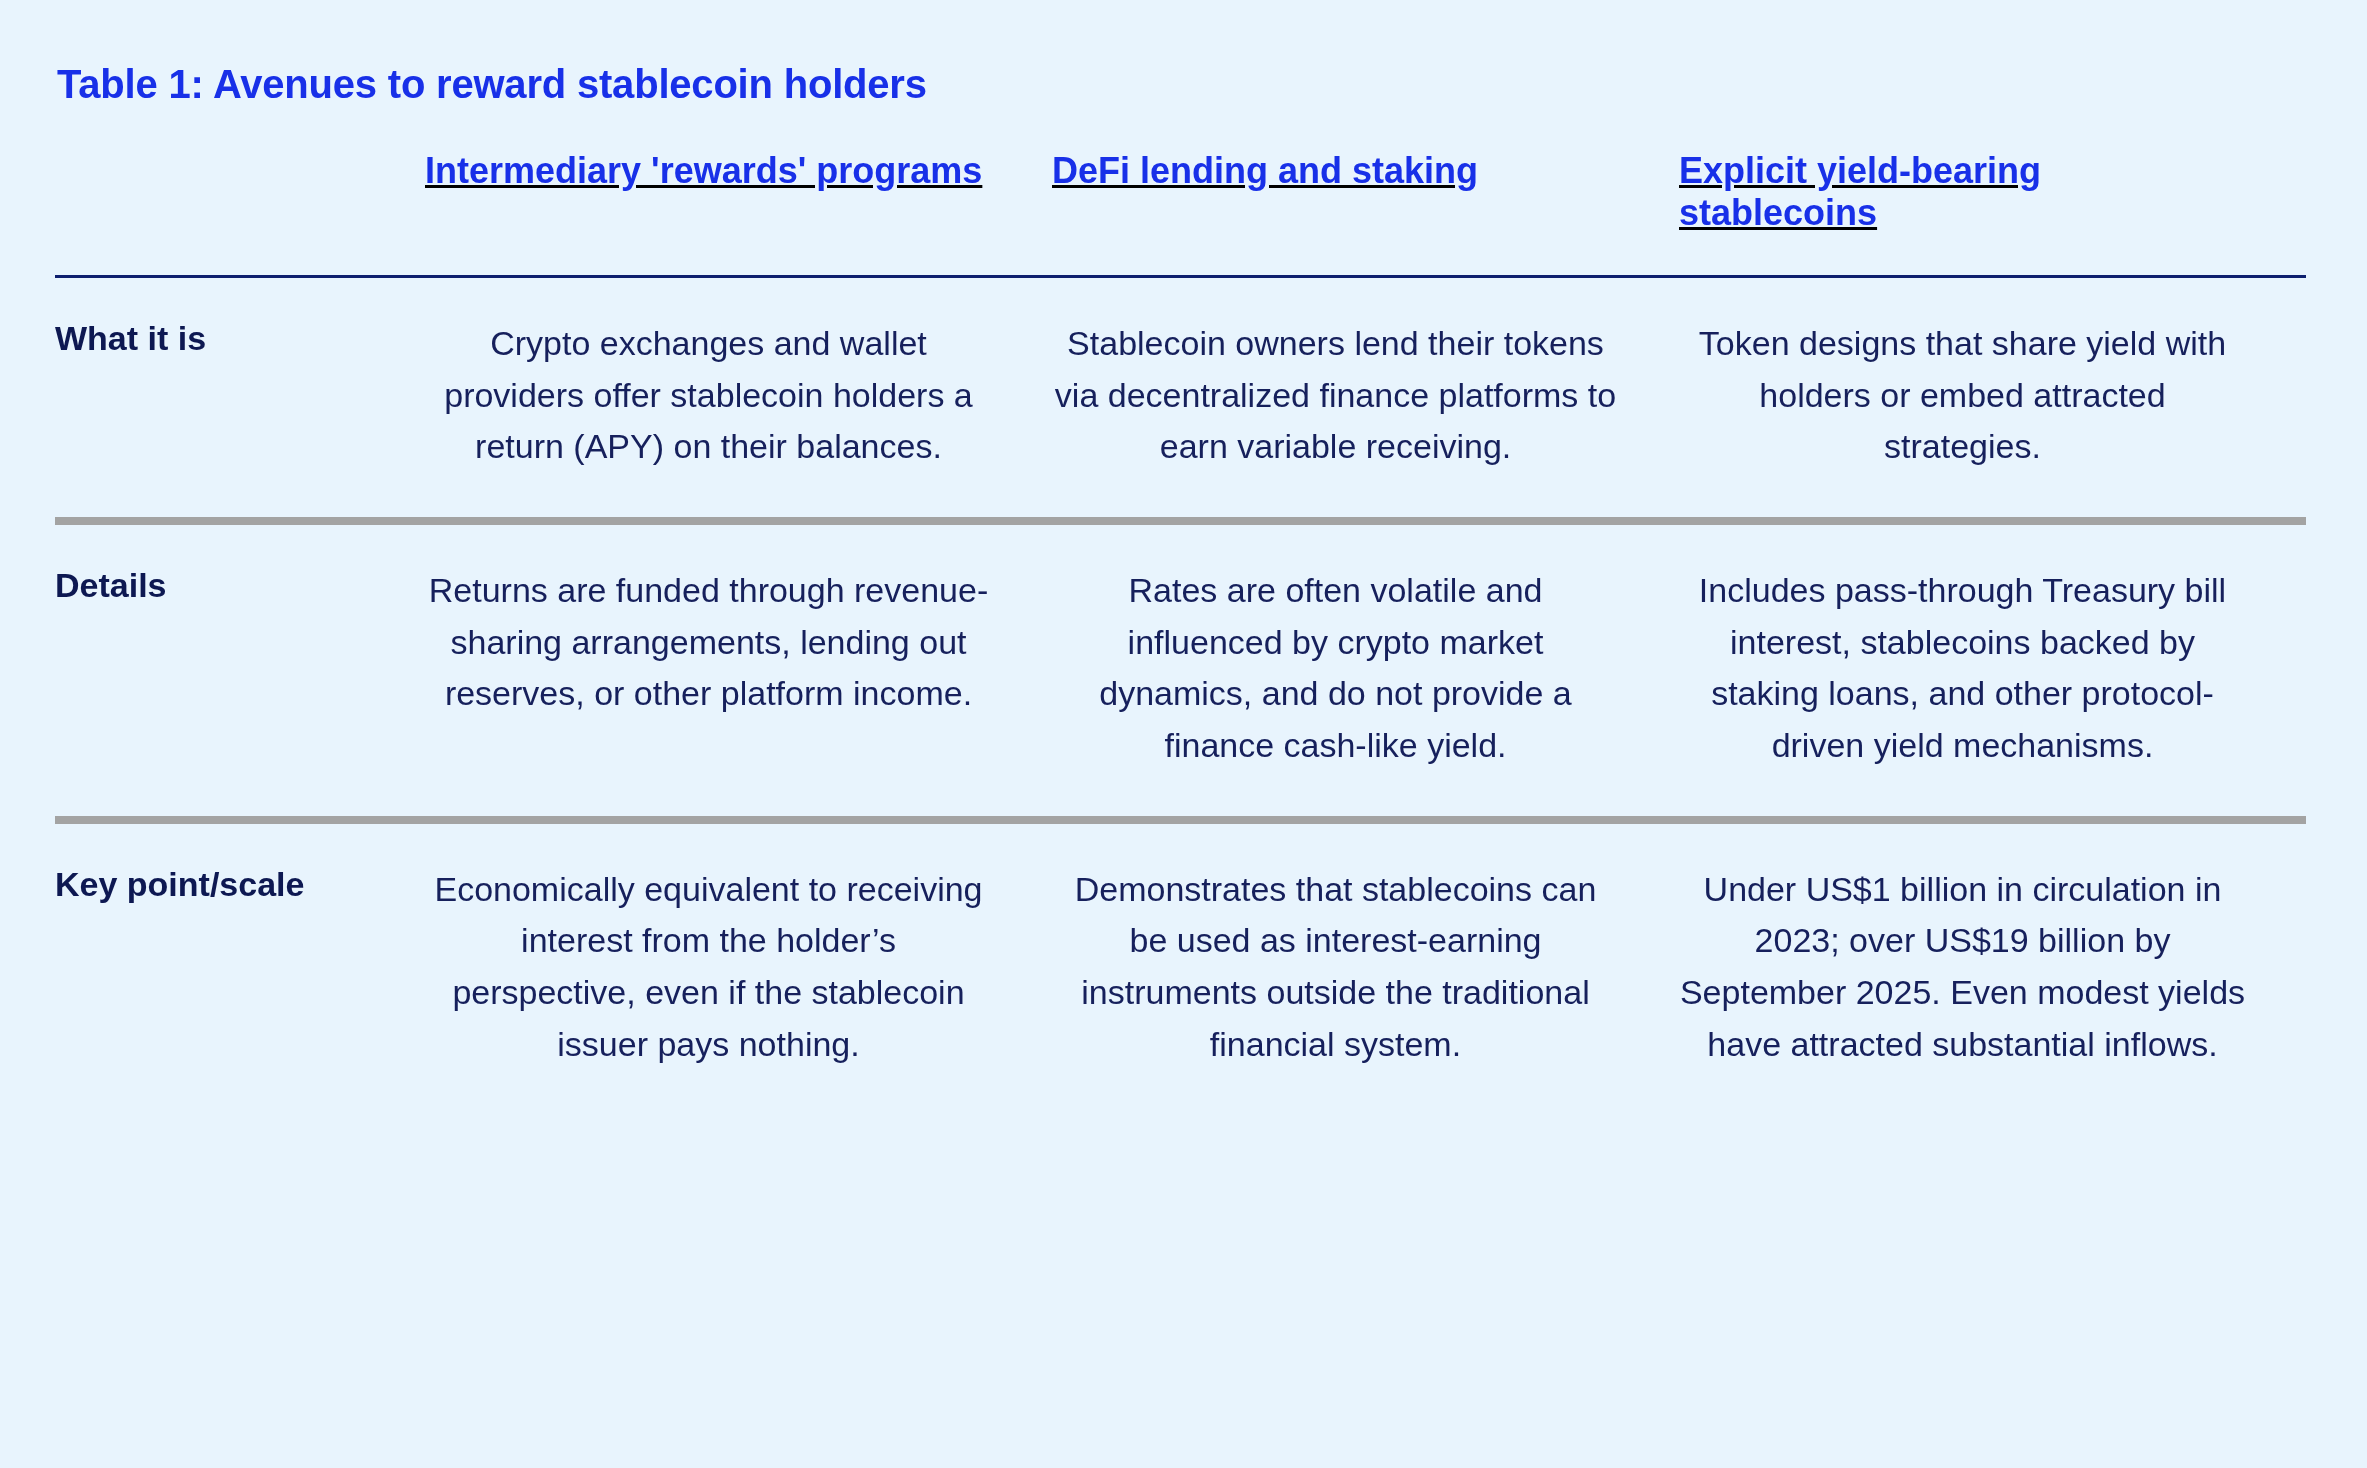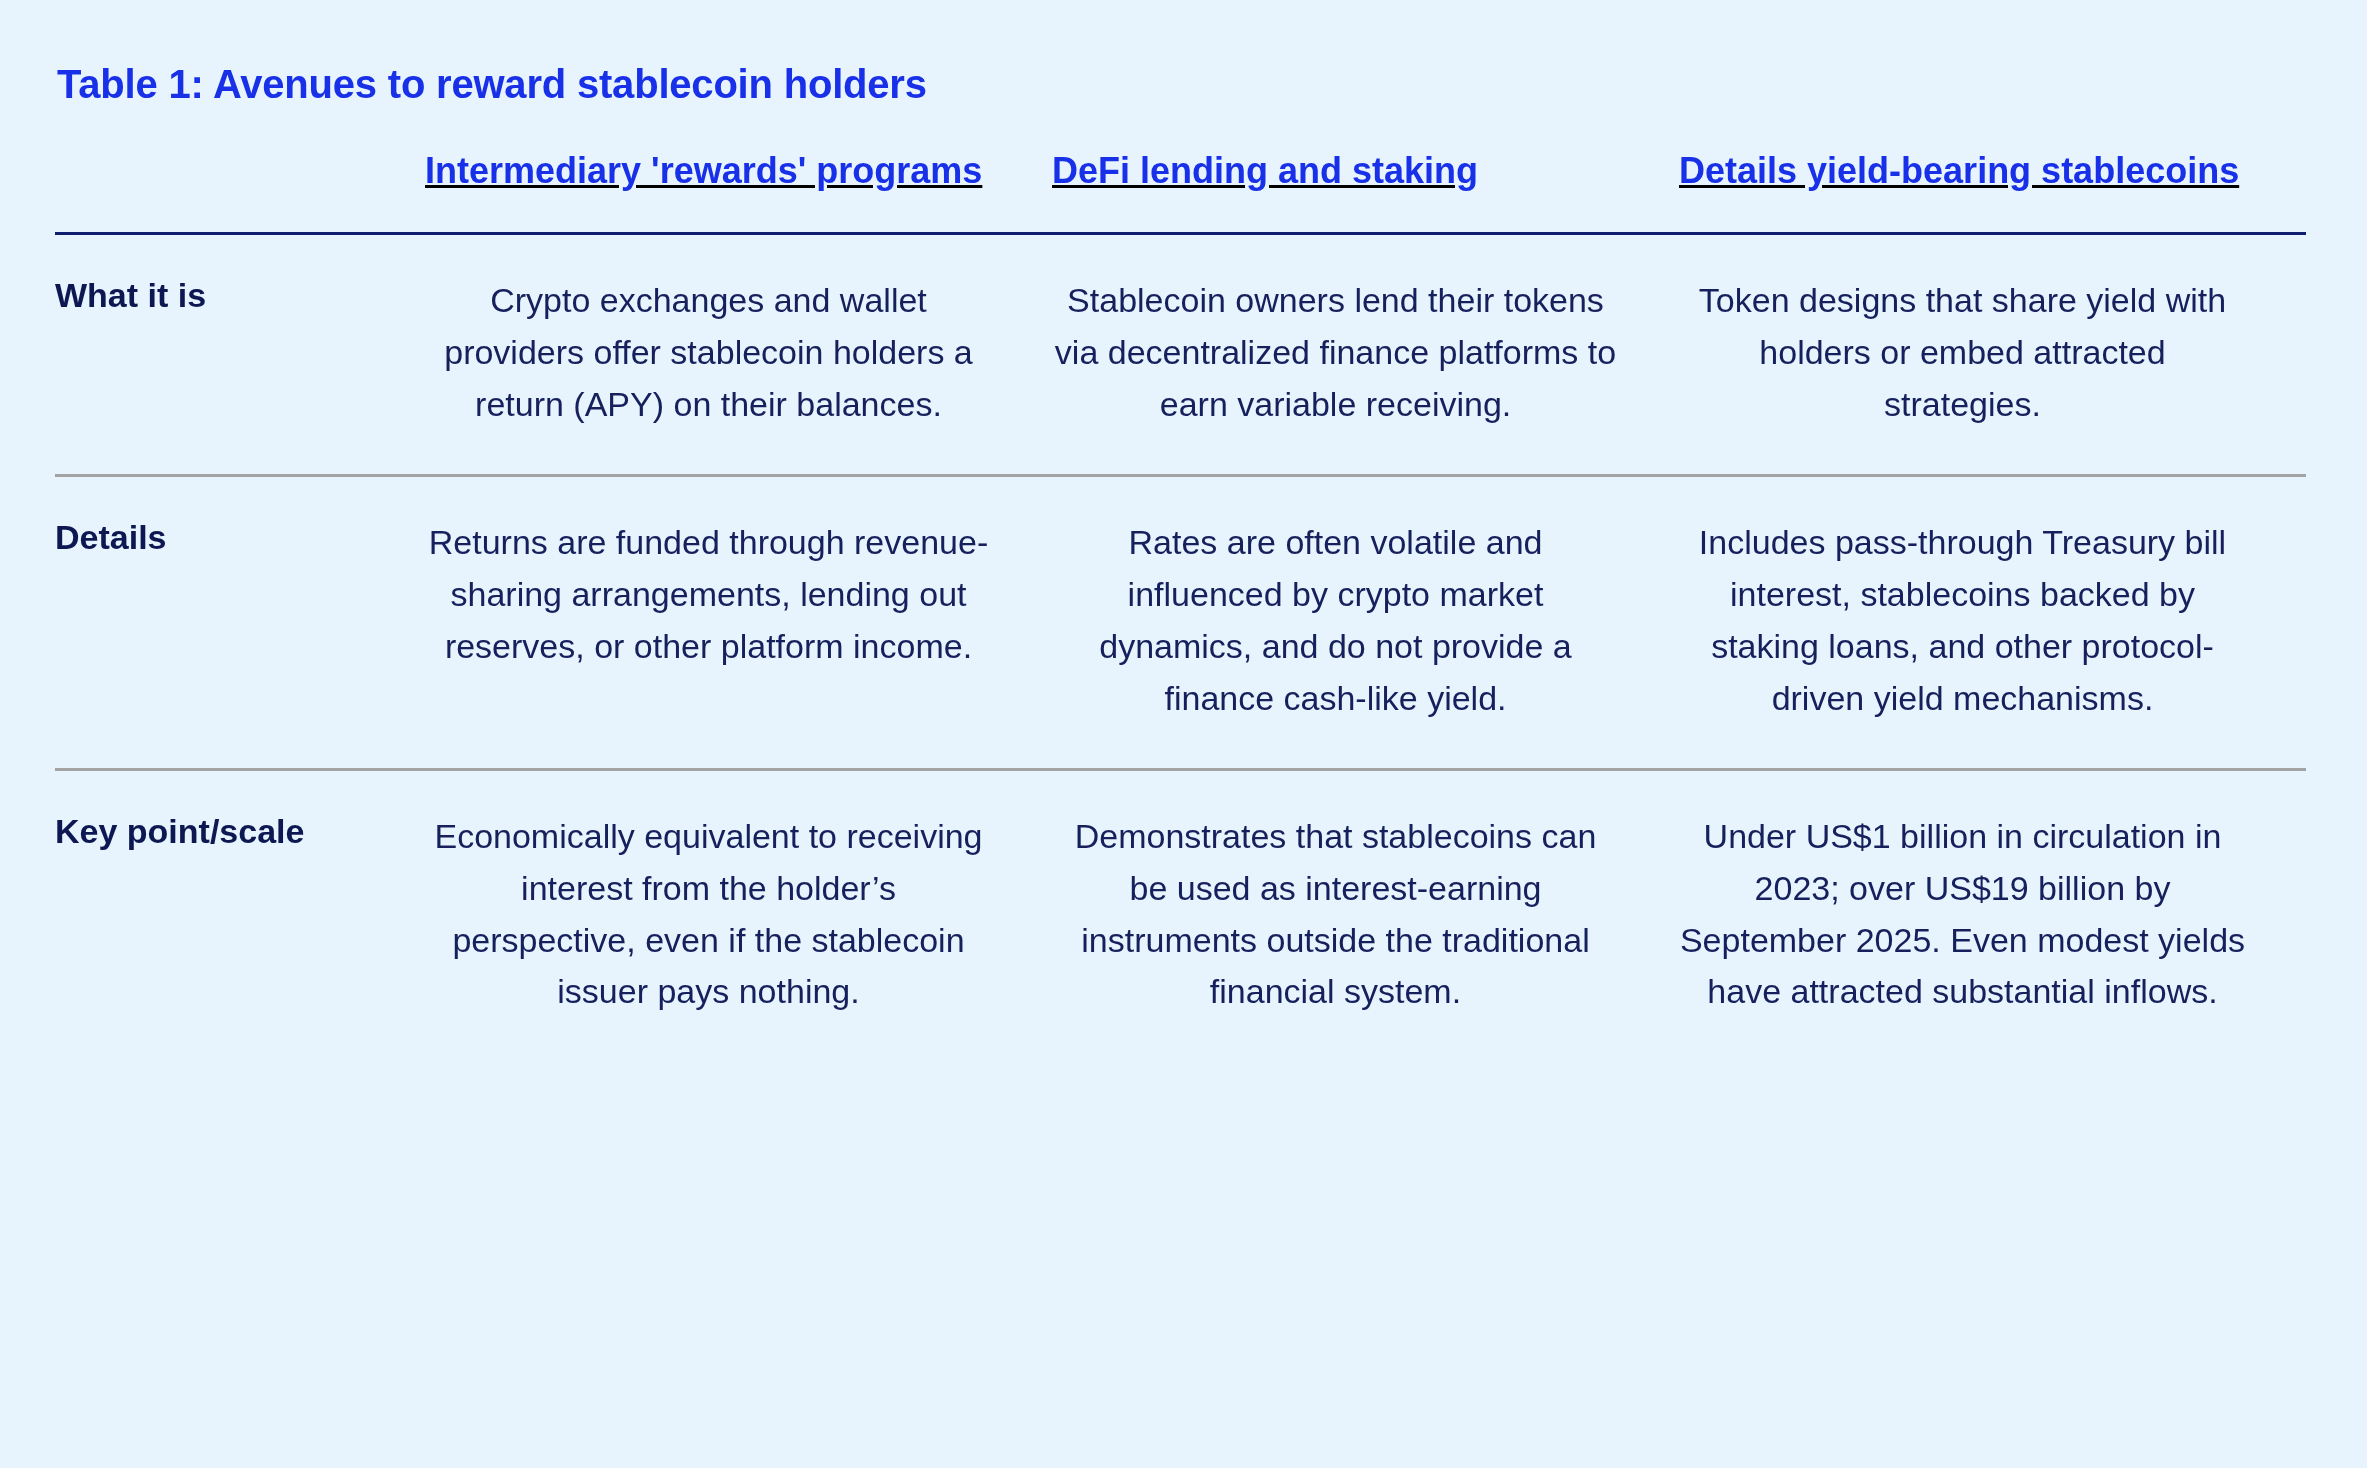--- a/index.html
+++ b/index.html
@@ -63,21 +63,21 @@
   .tbl thead th.head-col {
     padding-right: 60px;
   }
 
   .tbl thead tr {
     border-bottom: 3px solid #0d1f6e;
     text-decoration: underline;
   }
 
   .tbl tbody tr {
-    border-bottom: 3px solid #a3a3a3;
+    border-bottom: 8px solid #a3a3a3;
   }
   .tbl tbody tr:last-child {
     border-bottom: none;
   }
 
   .tbl tbody th.row-label {
     text-align: left;
     vertical-align: top;
     padding: 40px 20px 44px 0;
     font-size: 34px;
@@ -109,21 +109,21 @@
       <col class="c-label">
       <col class="c-body">
       <col class="c-body">
       <col class="c-body">
     </colgroup>
     <thead>
       <tr>
         <th class="head-label"></th>
         <th class="head-col">Intermediary 'rewards' programs</th>
         <th class="head-col">DeFi lending and staking</th>
-        <th class="head-col">Details yield-bearing stablecoins</th>
+        <th class="head-col">Explicit yield-bearing stablecoins</th>
       </tr>
     </thead>
     <tbody>
       <tr>
         <th class="row-label">What it is</th>
         <td class="cell">Crypto exchanges and wallet providers offer stablecoin holders a return (APY) on their balances.</td>
         <td class="cell">Stablecoin owners lend their tokens via decentralized finance platforms to earn variable receiving.</td>
         <td class="cell">Token designs that share yield with holders or embed attracted strategies.</td>
       </tr>
       <tr>

